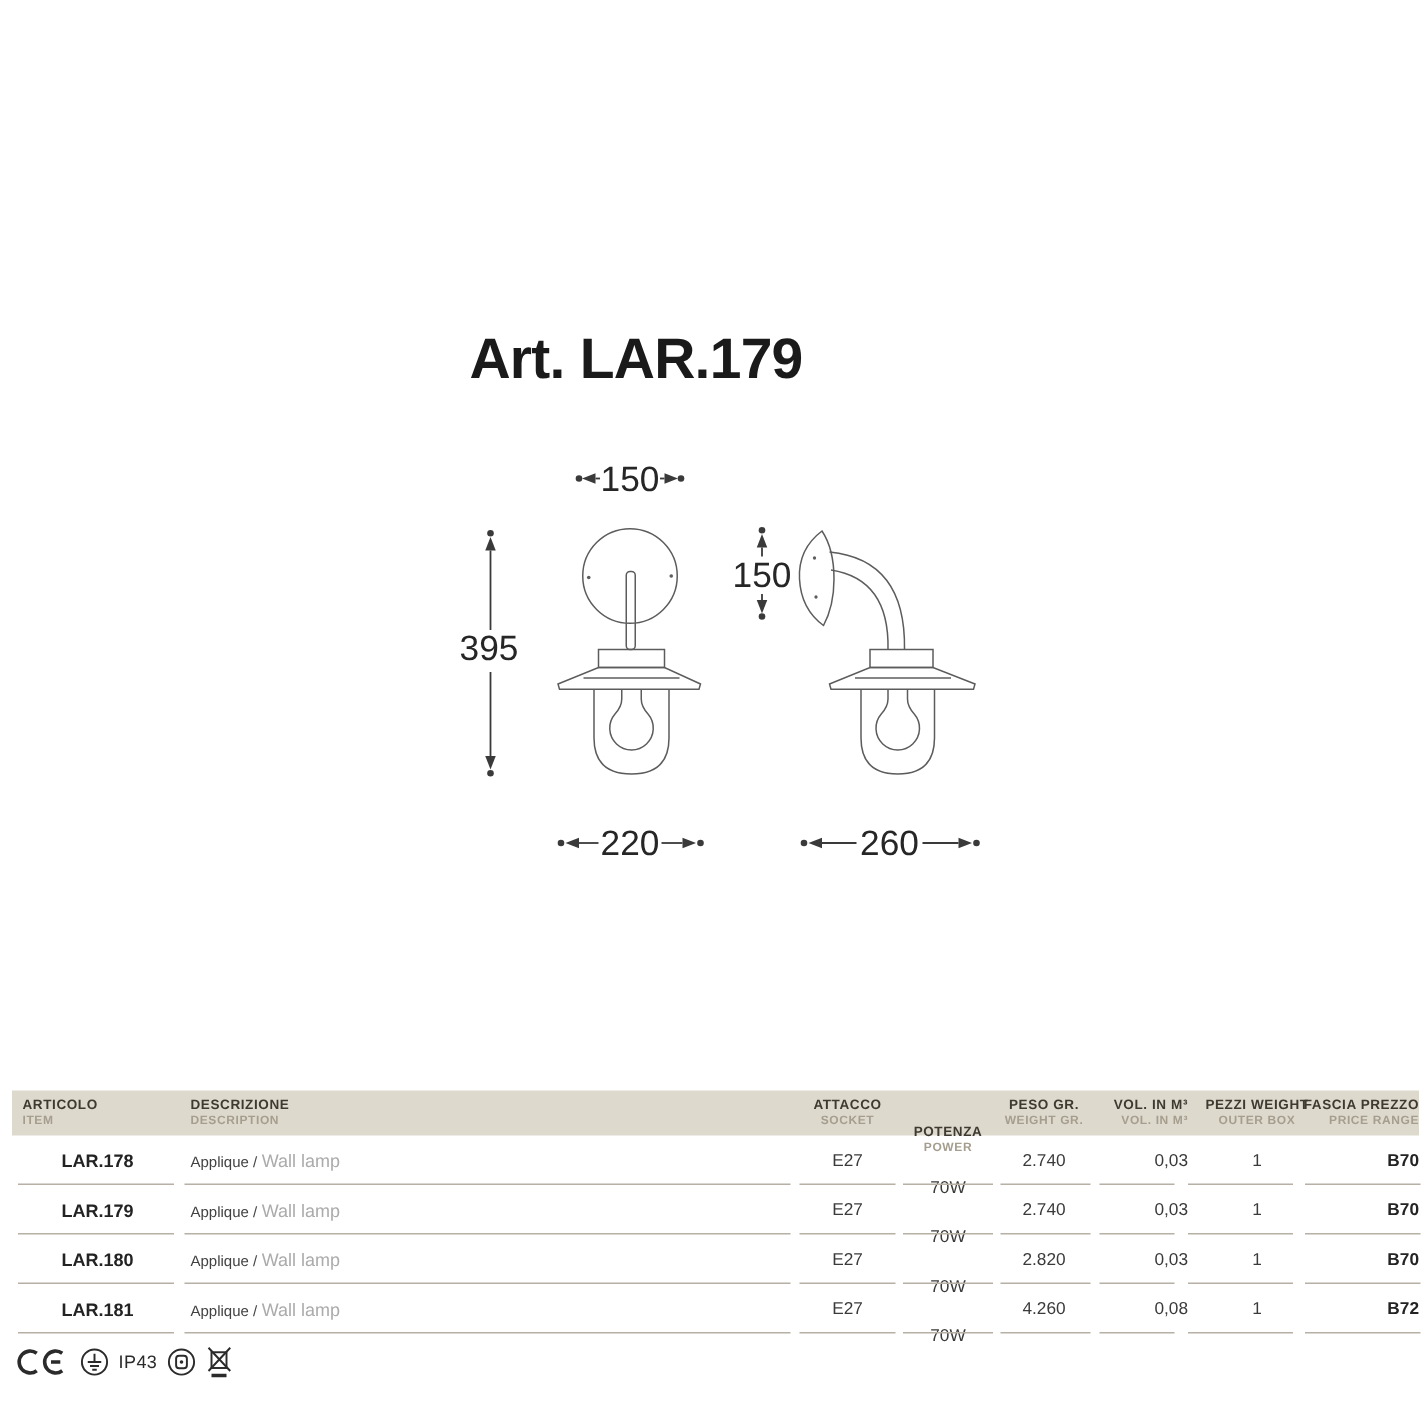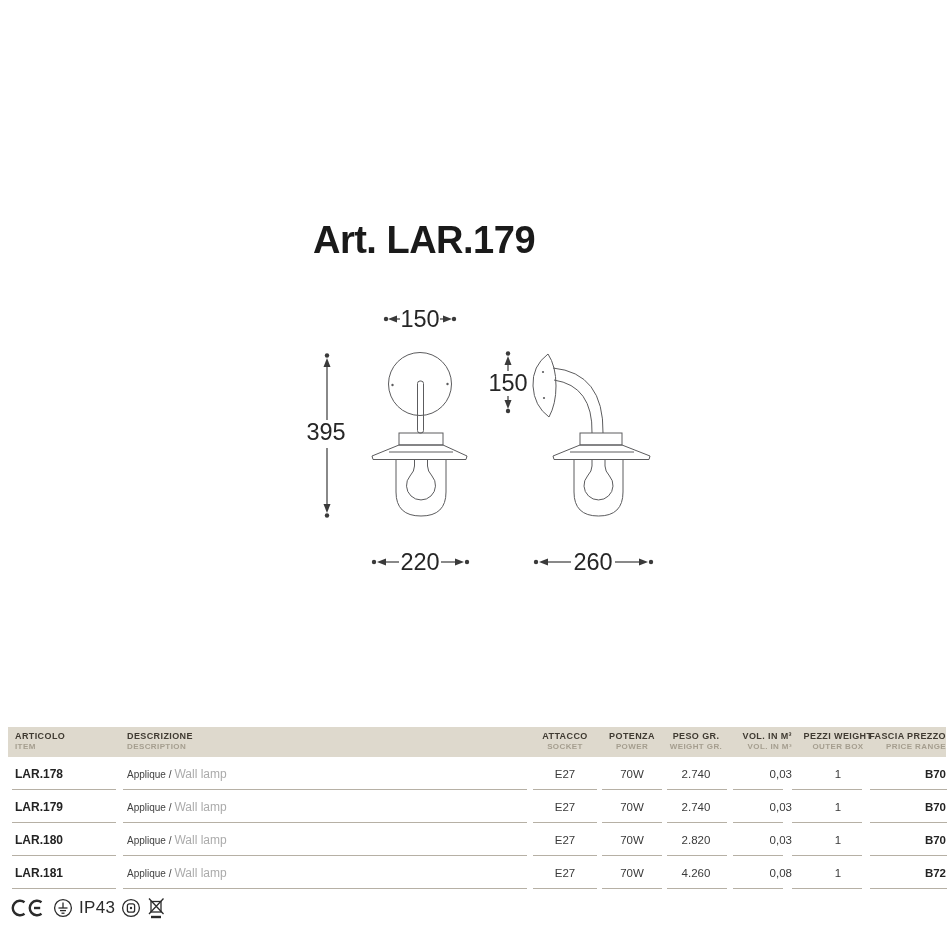--- a/index.html
+++ b/index.html
@@ -25,46 +25,46 @@
   .spec-table{position:absolute;left:8px;top:727px;width:938px;}
   .thead{position:relative;height:30px;background:#ded9cd;}
   .hc{position:absolute;top:4px;line-height:1.2;}
   .h-it{display:block;font-size:9px;font-weight:bold;color:#3f3a31;letter-spacing:0.4px;}
   .h-en{display:block;font-size:8px;font-weight:bold;color:#a59e8f;letter-spacing:0.4px;}
   .row{position:relative;height:33px;}
   .cell{position:absolute;top:50%;transform:translateY(-50%);font-size:11.5px;color:#3a3a3a;}
   .c-item{left:7px;width:100px;text-align:left;}
   .c-desc{left:119px;width:360px;text-align:left;}
   .c-socket{left:517px;width:80px;text-align:center;}
-  .c-power{left:584px;width:80px;text-align:center;}
+  .c-power{left:584px;width:80px;text-align:center;margin-top:18px;}
   .c-weight{left:648px;width:80px;text-align:center;}
   .c-vol{left:714px;width:70px;text-align:right;}
   .c-pezzi{left:775px;width:110px;text-align:center;}
   .c-fascia{left:853px;width:85px;text-align:right;}
-  .v-item{font-weight:bold;color:#232323;font-size:12px;}
+  .v-item{font-weight:bold;color:#232323;font-size:12px;text-align:center;}
   .v-price{font-weight:bold;color:#232323;}
   .desc-primary{color:#424242;font-size:10px;}
   .desc-secondary{color:#ababab;font-size:12px;margin-left:3px;}
   .seps i{position:absolute;bottom:0;height:1px;background:#b6b0a5;}
   .s1{left:4px;width:104px;}
   .s2{left:115px;width:404px;}
   .s3{left:525px;width:64px;}
   .s4{left:594px;width:60px;}
   .s5{left:659px;width:60px;}
   .s6{left:725px;width:50px;}
   .s7{left:784px;width:70px;}
   .s8{left:862px;width:77px;}
   
   .cert-row{
     position:absolute;left:11px;top:896px;height:24px;
     display:flex;align-items:center;gap:6px;
   }
   .cert-row svg{display:block;}
   .cert-ic{fill:none;stroke:#2b2b2b;stroke-width:1.3;}
-  .ip-label{font-size:17px;color:#2b2b2b;letter-spacing:0.3px;}
+  .ip-label{font-size:12px;color:#2b2b2b;letter-spacing:0.3px;}
 </style>
 </head>
 <body>
 
 <h1 class="page-title">Art. LAR.179</h1>
 
 <svg class="drawing" width="420" height="300" viewBox="280 290 420 300">
 
   <g>
     <circle class="outline" cx="420" cy="384" r="31.5"></circle>

